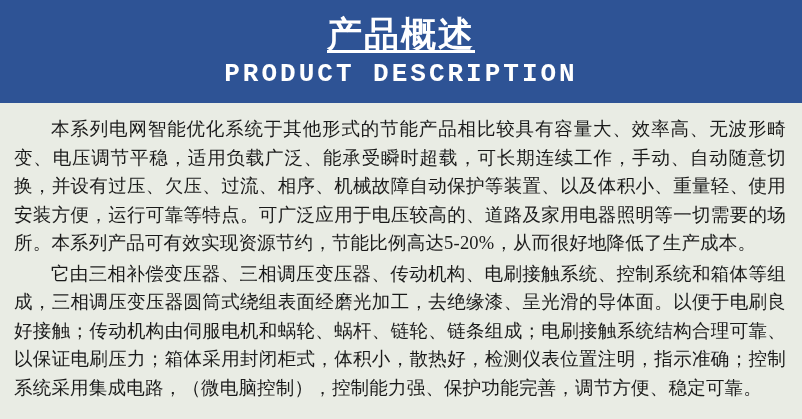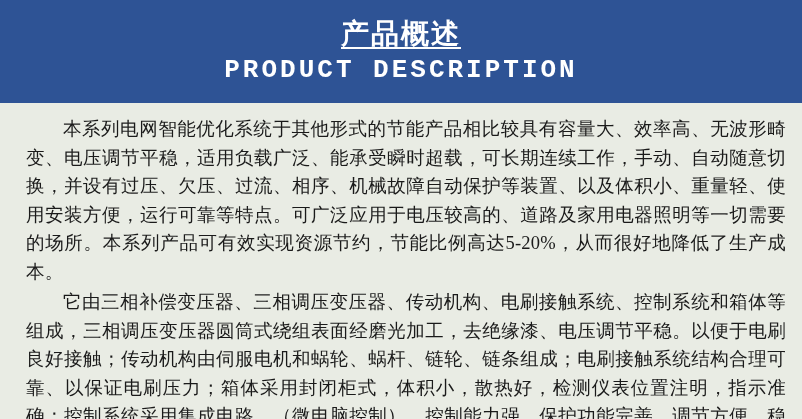--- a/index.html
+++ b/index.html
@@ -25,23 +25,23 @@
     height: 103px;
     background: #2e5395;
     display: flex;
     flex-direction: column;
     align-items: center;
     justify-content: center;
     box-sizing: border-box;
   }
   .header-title {
     color: #ffffff;
-    font-family: Liberation Mono, monospace;
+    font-family: Liberation Serif, serif;
     font-weight: bold;
-    font-size: 28px;
+    font-size: 35px;
     letter-spacing: 2px;
     line-height: 1.05;
     text-decoration: underline;
     text-underline-offset: 4px;
     margin-top: 2px;
   }
   .header-subtitle {
     color: #ffffff;
     font-family: Liberation Mono, monospace;
     font-weight: bold;
@@ -49,21 +49,21 @@
     letter-spacing: 3px;
     line-height: 1.1;
     margin-top: 6px;
   }
   .body-area {
     position: relative;
     width: 802px;
     height: 316px;
     background: #e9ece4;
     box-sizing: border-box;
-    padding: 12px 16px 8px 26px;
+    padding: 12px 16px 8px 14px;
   }
   .para {
     color: #1a1a1a;
     font-family: "Liberation Serif", serif;
     font-size: 18.5px;
     line-height: 28.5px;
     text-align: justify;
     text-justify: inter-character;
     text-indent: 2em;
     margin: 0;
@@ -78,16 +78,16 @@
 
 <div class="page">
 
   <div class="header">
     <div class="header-title">产品概述</div>
     <div class="header-subtitle">PRODUCT DESCRIPTION</div>
   </div>
 
   <div class="body-area">
     <p class="para">本系列电网智能优化系统于其他形式的节能产品相比较具有容量大、效率高、无波形畸变、电压调节平稳，适用负载广泛、能承受瞬时超载，可长期连续工作，手动、自动随意切换，并设有过压、欠压、过流、相序、机械故障自动保护等装置、以及体积小、重量轻、使用安装方便，运行可靠等特点。可广泛应用于电压较高的、道路及家用电器照明等一切需要的场所。本系列产品可有效实现资源节约，节能比例高达5-20%，从而很好地降低了生产成本。</p>
-    <p class="para">它由三相补偿变压器、三相调压变压器、传动机构、电刷接触系统、控制系统和箱体等组成，三相调压变压器圆筒式绕组表面经磨光加工，去绝缘漆、电压调节平稳。以便于电刷良好接触；传动机构由伺服电机和蜗轮、蜗杆、链轮、链条组成；电刷接触系统结构合理可靠、以保证电刷压力；箱体采用封闭柜式，体积小，散热好，检测仪表位置注明，指示准确；控制系统采用集成电路，（微电脑控制），控制能力强、保护功能完善，调节方便、稳定可靠。</p>
+    <p class="para">它由三相补偿变压器、三相调压变压器、传动机构、电刷接触系统、控制系统和箱体等组成，三相调压变压器圆筒式绕组表面经磨光加工，去绝缘漆、呈光滑的导体面。以便于电刷良好接触；传动机构由伺服电机和蜗轮、蜗杆、链轮、链条组成；电刷接触系统结构合理可靠、以保证电刷压力；箱体采用封闭柜式，体积小，散热好，检测仪表位置注明，指示准确；控制系统采用集成电路，（微电脑控制），控制能力强、保护功能完善，调节方便、稳定可靠。</p>
   </div>
 
 </div>
 
 </body></html>

